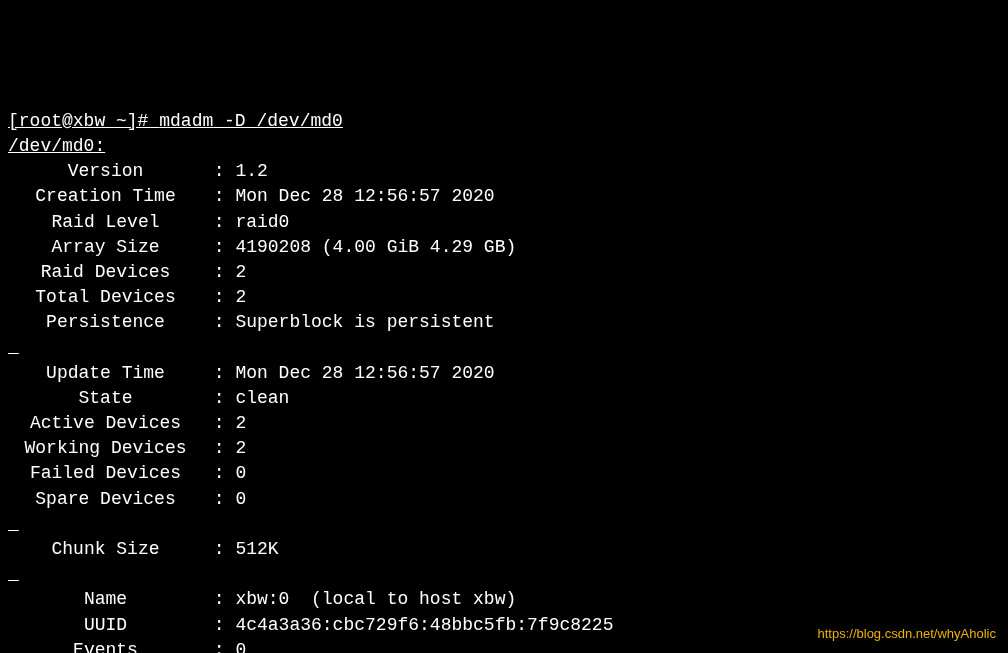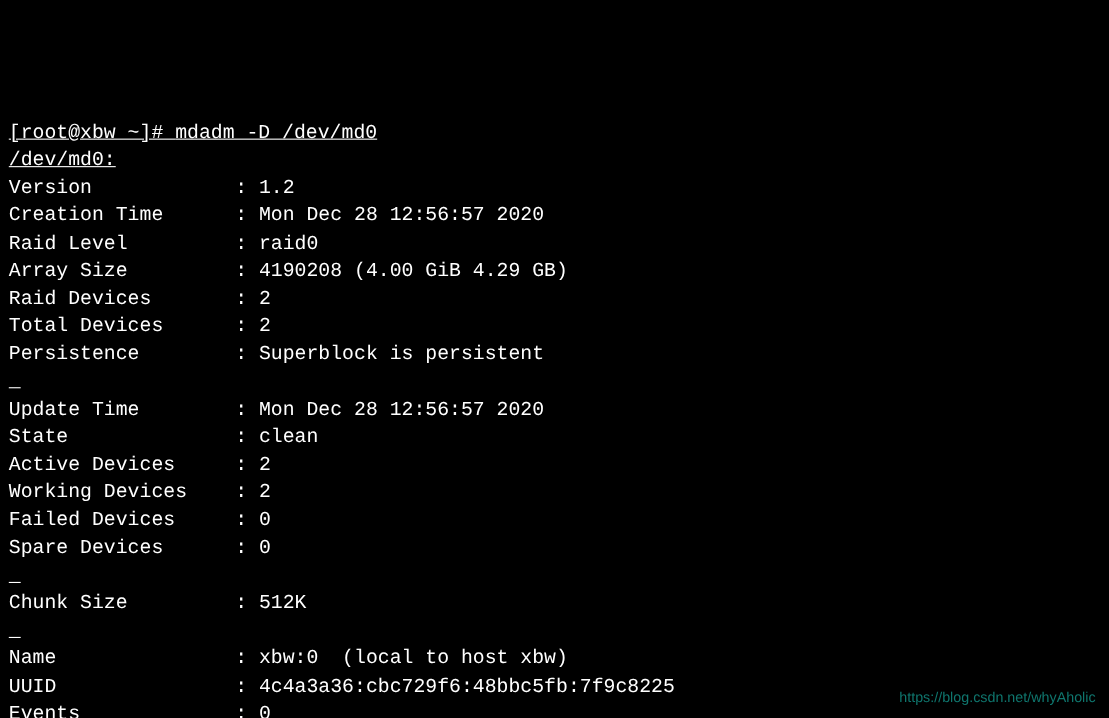--- a/index.html
+++ b/index.html
@@ -23,34 +23,34 @@
     .line {
       display: block;
       text-decoration: underline;
     }
     .kv-row {
       display: block;
     }
     .kv-label {
       display: inline-block;
       width: 195px;
-      text-align: left;
+      text-align: center;
     }
     .kv-colon {
       display: inline;
     }
     .kv-value {
       display: inline;
       font-family: Liberation Mono, monospace;
     }
     .watermark {
       position: absolute;
       bottom: 10px;
       right: 12px;
-      color: #0f766e;
+      color: #eab308;
       font-size: 13px;
       font-family: Arial, sans-serif;
     }
   </style>
 </head>
 <body>
 
 
 
 <div class="terminal"><span class="line"><span>[root@xbw ~]# </span><span>mdadm -D /dev/md0</span></span><span class="line">/dev/md0:</span><span class="kv-row"><span class="kv-label">Version</span><span class="kv-colon"> : </span><span class="kv-value">1.2</span></span><span class="kv-row"><span class="kv-label">Creation Time</span><span class="kv-colon"> : </span><span class="kv-value">Mon Dec 28 12:56:57 2020</span></span><span class="kv-row"><span class="kv-label">Raid Level</span><span class="kv-colon"> : </span><span class="kv-value">raid0</span></span><span class="kv-row"><span class="kv-label">Array Size</span><span class="kv-colon"> : </span><span class="kv-value">4190208 (4.00 GiB 4.29 GB)</span></span><span class="kv-row"><span class="kv-label">Raid Devices</span><span class="kv-colon"> : </span><span class="kv-value">2</span></span><span class="kv-row"><span class="kv-label">Total Devices</span><span class="kv-colon"> : </span><span class="kv-value">2</span></span><span class="kv-row"><span class="kv-label">Persistence</span><span class="kv-colon"> : </span><span class="kv-value">Superblock is persistent</span></span><span class="line"> </span><span class="kv-row"><span class="kv-label">Update Time</span><span class="kv-colon"> : </span><span class="kv-value">Mon Dec 28 12:56:57 2020</span></span><span class="kv-row"><span class="kv-label">State</span><span class="kv-colon"> : </span><span class="kv-value">clean</span></span><span class="kv-row"><span class="kv-label">Active Devices</span><span class="kv-colon"> : </span><span class="kv-value">2</span></span><span class="kv-row"><span class="kv-label">Working Devices</span><span class="kv-colon"> : </span><span class="kv-value">2</span></span><span class="kv-row"><span class="kv-label">Failed Devices</span><span class="kv-colon"> : </span><span class="kv-value">0</span></span><span class="kv-row"><span class="kv-label">Spare Devices</span><span class="kv-colon"> : </span><span class="kv-value">0</span></span><span class="line"> </span><span class="kv-row"><span class="kv-label">Chunk Size</span><span class="kv-colon"> : </span><span class="kv-value">512K</span></span><span class="line"> </span><span class="kv-row"><span class="kv-label">Name</span><span class="kv-colon"> : </span><span class="kv-value">xbw:0  (local to host xbw)</span></span><span class="kv-row"><span class="kv-label">UUID</span><span class="kv-colon"> : </span><span class="kv-value">4c4a3a36:cbc729f6:48bbc5fb:7f9c8225</span></span><span class="kv-row"><span class="kv-label">Events</span><span class="kv-colon"> : </span><span class="kv-value">0</span></span></div>

